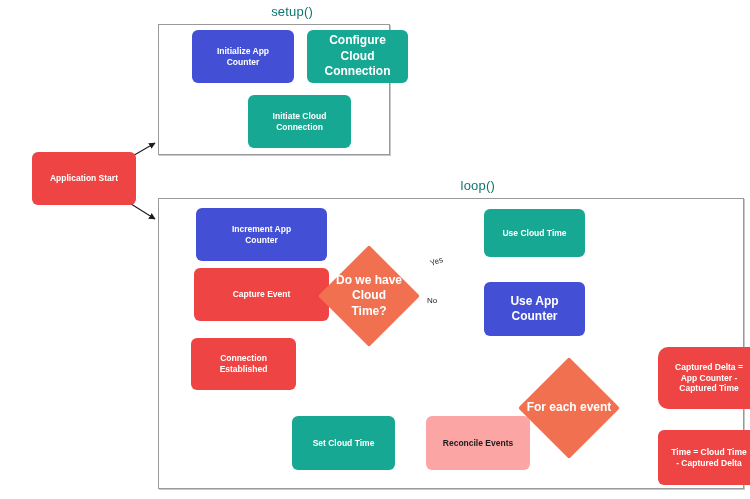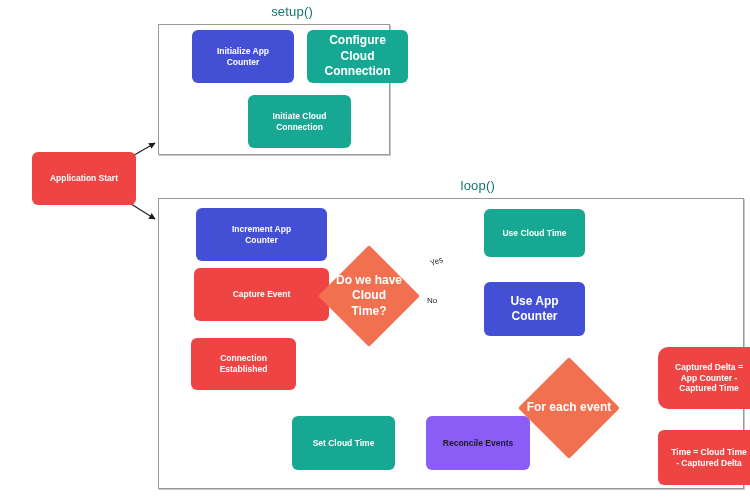--- a/index.html
+++ b/index.html
@@ -51,21 +51,21 @@
     font-weight: bold;
     line-height: 1.28;
     padding: 2px 5px;
     white-space: pre-line;
     overflow: hidden;
     margin-left: 24px;
   }
   .node.blue   { background: #4350D6; color: #ffffff; }
   .node.green  { background: #17A894; color: #ffffff; }
   .node.black  { background: #ef4444; color: #ffffff; }
-  .node.yellow { background: #8b5cf6; color: #1C1C1C; }
+  .node.yellow { background: #fca5a5; color: #1C1C1C; }
 
   .diamond-wrap {
     position: absolute;
   }
   .diamond-shape {
     position: absolute;
     left: 0; top: 0;
     width: 100%; height: 100%;
     background: #F1704F;
     transform: rotate(45deg);

